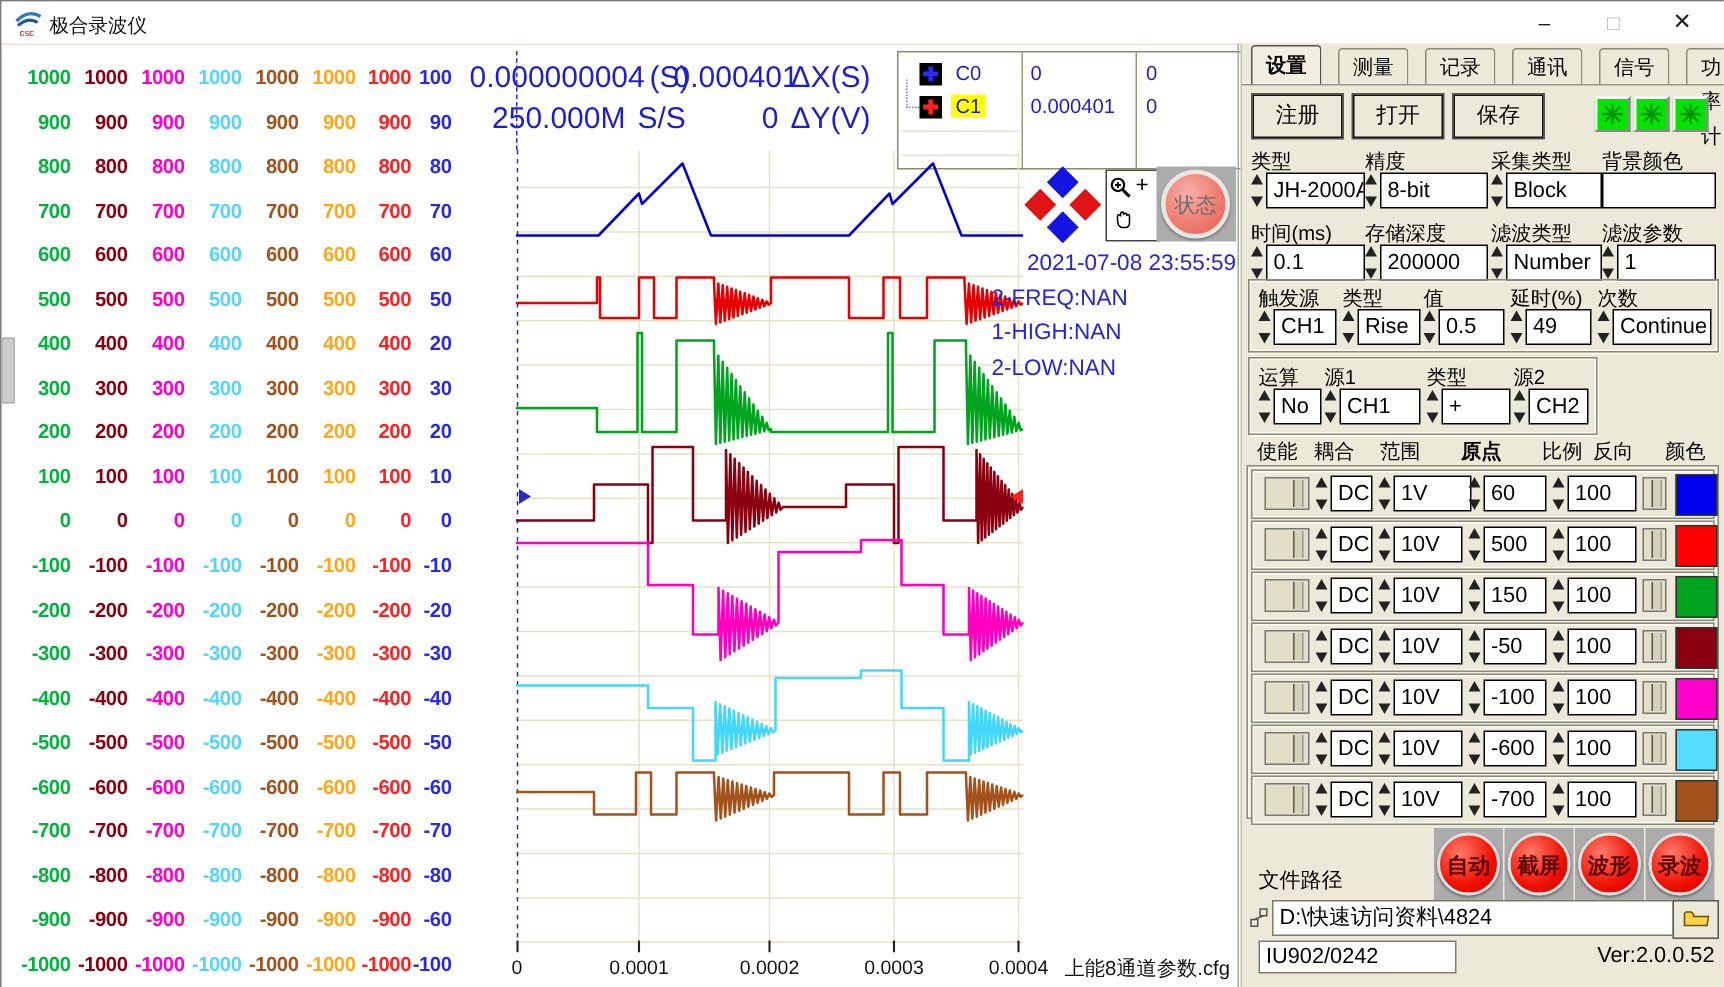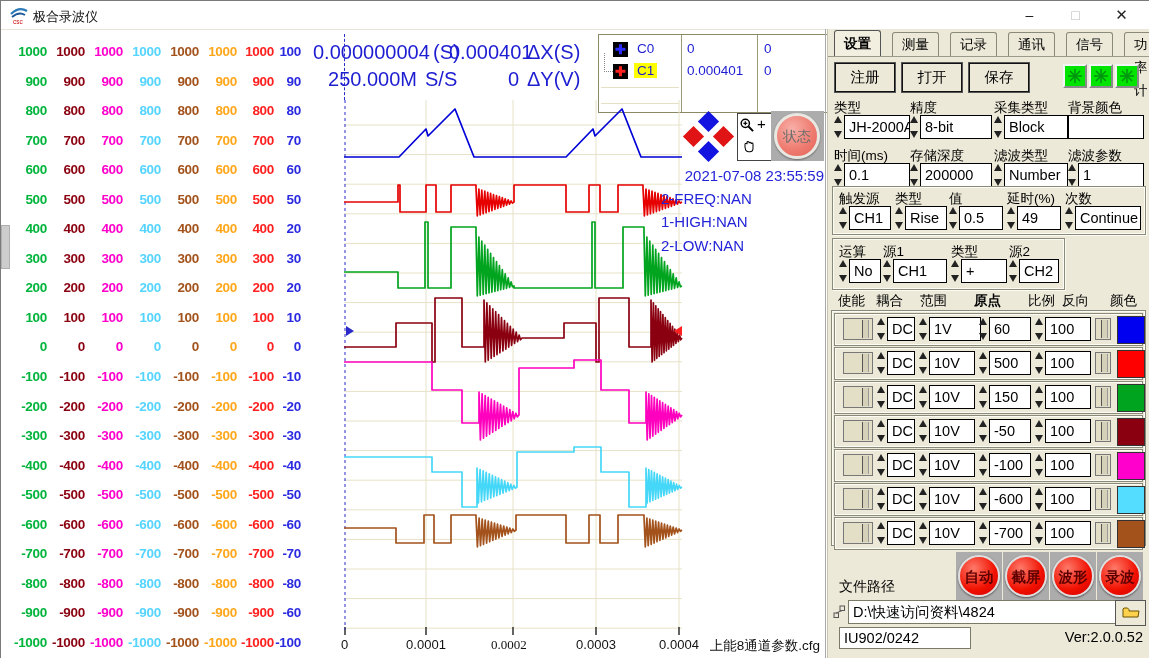--- a/index.html
+++ b/index.html
@@ -338,21 +338,21 @@
         <path d="M2 226 L10 231 L2 236 Z" fill="#2a2ac8"></path>
         <path d="M338 226 L330 231 L338 236 Z" fill="#ff2020"></path>
       </svg>
   </div>
   <div id="plot-rborder"></div>
 
   <div id="xaxis">
     <span id="cfg-name">上能8通道参数.cfg</span>
   <span class="xt" style="left: -3px;">0</span>
       <span class="xt" style="left: 60px; width: 44px; text-align: center;">0.0001</span>
-      <span class="xt" style="left: 147px; width: 44px;  font-family: Liberation Serif, serif;">0.0002</span>
+      <span class="xt" style="left: 147px; width: 44px; text-align: center;">0.0002</span>
       <span class="xt" style="left: 230px; width: 44px; text-align: center;">0.0003</span>
       <span class="xt" style="left: 313px; width: 44px; text-align: center;">0.0004</span>
     </div>
 
   <div id="diamond-ico">
     <div class="dmd" style="left:16px;top:1px;background:#1414e0;"></div>
     <div class="dmd" style="left:1px;top:16px;background:#e01414;"></div>
     <div class="dmd" style="left:31px;top:16px;background:#e01414;"></div>
     <div class="dmd" style="left:16px;top:31px;background:#1414e0;"></div>
   </div>

